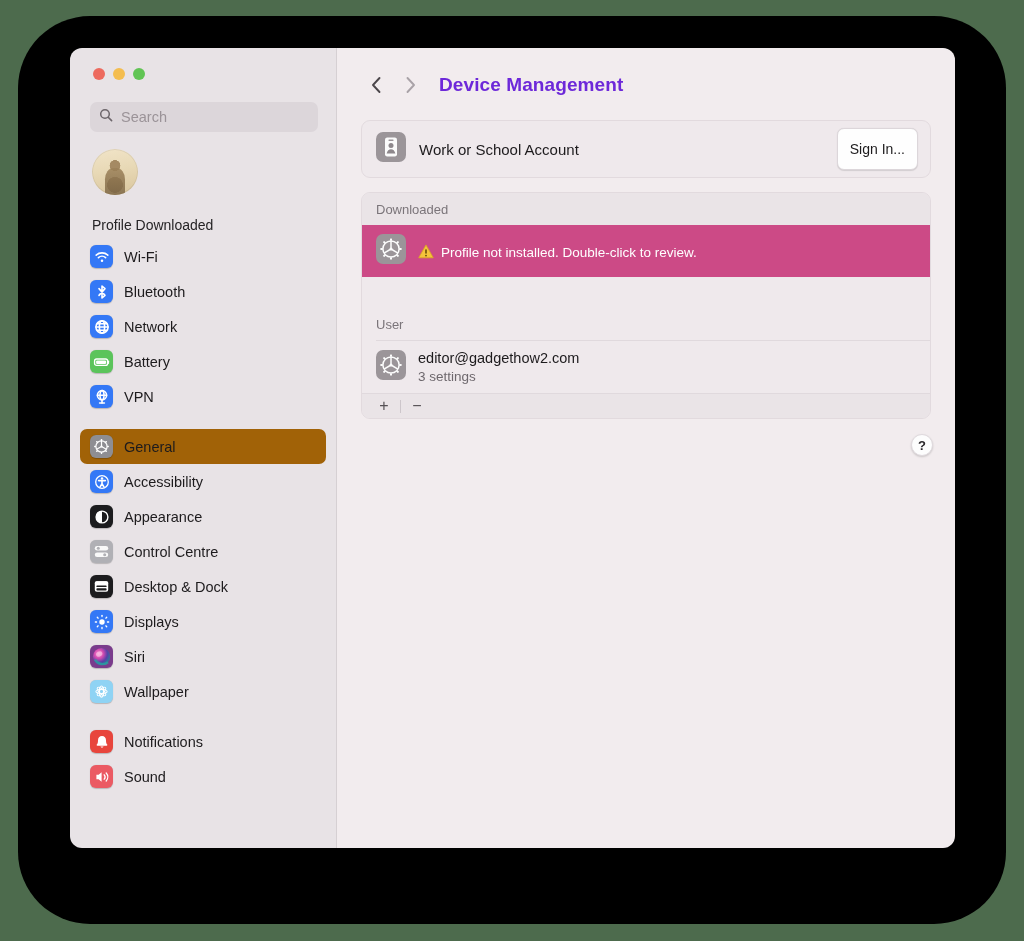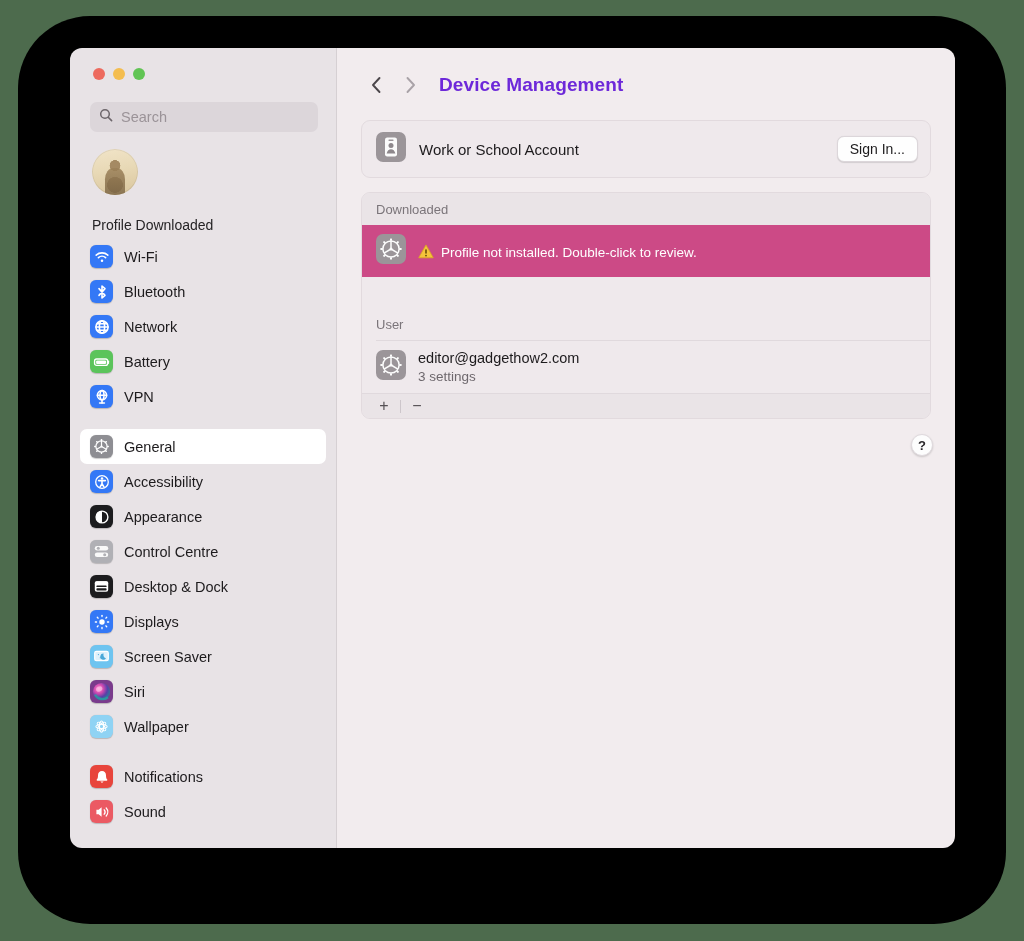--- a/index.html
+++ b/index.html
@@ -77,21 +77,21 @@
     margin:22px 0 6px 22px;
   }
 
   .nav { padding:0 10px; }
   .nav-item {
     display:flex; align-items:center; gap:11px;
     height:35px; padding:0 10px;
     border-radius:7px;
     font-size:14.5px; color:#1d1b1d;
   }
-  .nav-item.selected { background:#ffffff; }
+  .nav-item.selected { background:#a16207; }
   .nav-gap { height:15px; }
 
   .ico {
     width:23px; height:23px; border-radius:6px;
     flex:0 0 23px;
     display:flex; align-items:center; justify-content:center;
     position:relative;
     box-shadow:0 .5px 1px rgba(0,0,0,.2);
   }
   .ico svg { display:block; }
@@ -121,21 +121,21 @@
     border:1px solid #e2dade;
     border-radius:9px;
   }
   .wsa-row {
     display:flex; align-items:center;
     height:56px; padding:0 12px 0 14px;
   }
   .wsa-label { font-size:15px; color:#1d1b1d; margin-left:13px; flex:1; }
   .btn-signin {
     background:#fefefe; border:1px solid #dcd6da;
-    border-radius:7px; height:26px; padding:0 12px;
+    border-radius:7px; height:42px; padding:0 12px;
     font-size:14px; color:#1d1b1d;
     box-shadow:0 .5px 1px rgba(0,0,0,.12);
     display:flex; align-items:center;
   }
 
   .list-card {
     margin:14px 24px 0 24px;
     background:#efe9ec;
     border:1px solid #e2dade;
     border-radius:9px;
@@ -346,31 +346,20 @@
                 <rect x="-.65" y="-7.3" width="1.3" height="2.5" rx=".6" fill="#fff" transform="translate(8,8) rotate(45)"></rect>
                 <rect x="-.65" y="-7.3" width="1.3" height="2.5" rx=".6" fill="#fff" transform="translate(8,8) rotate(90)"></rect>
                 <rect x="-.65" y="-7.3" width="1.3" height="2.5" rx=".6" fill="#fff" transform="translate(8,8) rotate(135)"></rect>
                 <rect x="-.65" y="-7.3" width="1.3" height="2.5" rx=".6" fill="#fff" transform="translate(8,8) rotate(180)"></rect>
                 <rect x="-.65" y="-7.3" width="1.3" height="2.5" rx=".6" fill="#fff" transform="translate(8,8) rotate(225)"></rect>
                 <rect x="-.65" y="-7.3" width="1.3" height="2.5" rx=".6" fill="#fff" transform="translate(8,8) rotate(270)"></rect>
                 <rect x="-.65" y="-7.3" width="1.3" height="2.5" rx=".6" fill="#fff" transform="translate(8,8) rotate(315)"></rect>
       </svg>
             </span>
             <span>Displays</span>
-          </div>
-          <div class="nav-item">
-            <span class="ico" style="background: rgb(110, 196, 240);">
-              <svg width="17" height="17" viewBox="0 0 17 17">
-      <rect x="1.7" y="3.4" width="13.6" height="9.2" rx="1.6" fill="#dff1fb" stroke="#fff" stroke-width="1.2"></rect>
-      <path d="M10.6 5.6a3.1 3.1 0 1 0 2.4 4.7 3.6 3.6 0 0 1-2.4-4.7z" fill="#4aa8d8"></path>
-      <circle cx="5.4" cy="6.6" r=".6" fill="#4aa8d8"></circle>
-      <circle cx="7.2" cy="9.8" r=".5" fill="#4aa8d8"></circle>
-              </svg>
-            </span>
-            <span>Screen Saver</span>
           </div>
           <div class="nav-item">
             <span class="ico" style="background: rgb(122, 59, 140);">
               <svg width="19" height="19" viewBox="0 0 19 19">
       <defs>
         <radialGradient id="sg1" cx="34%" cy="34%" r="78%">
           <stop offset="0%" stop-color="#ff8fd0"></stop>
           <stop offset="34%" stop-color="#d24bb0"></stop>
           <stop offset="64%" stop-color="#5a3fa8"></stop>
           <stop offset="100%" stop-color="#1b8f96"></stop>

